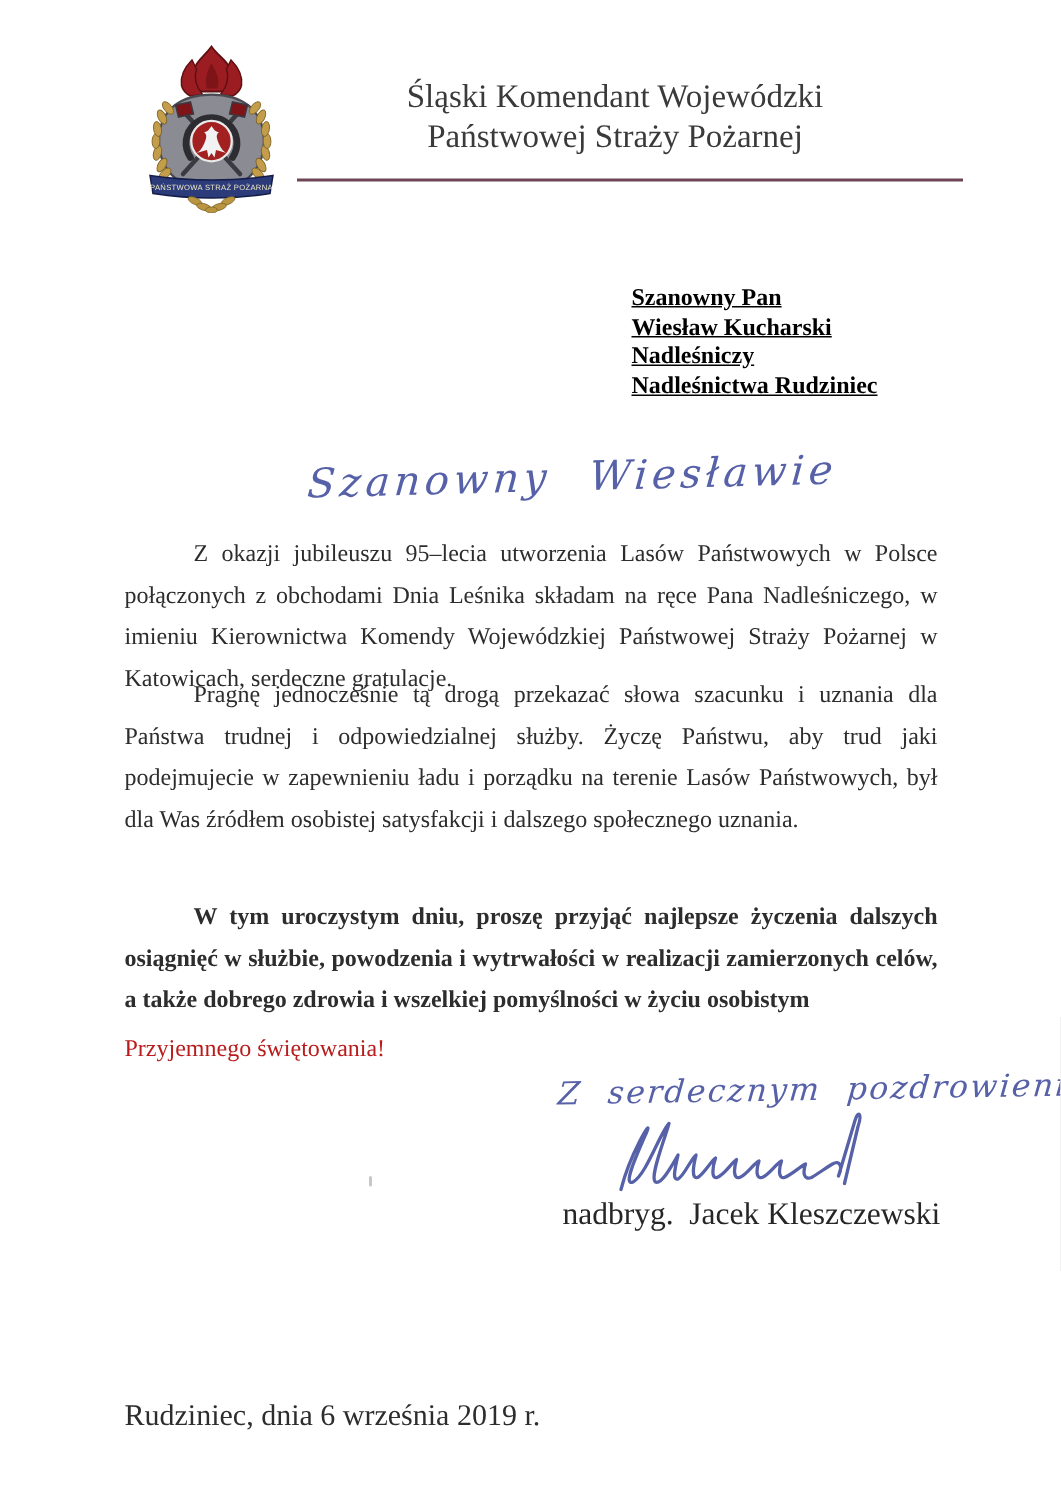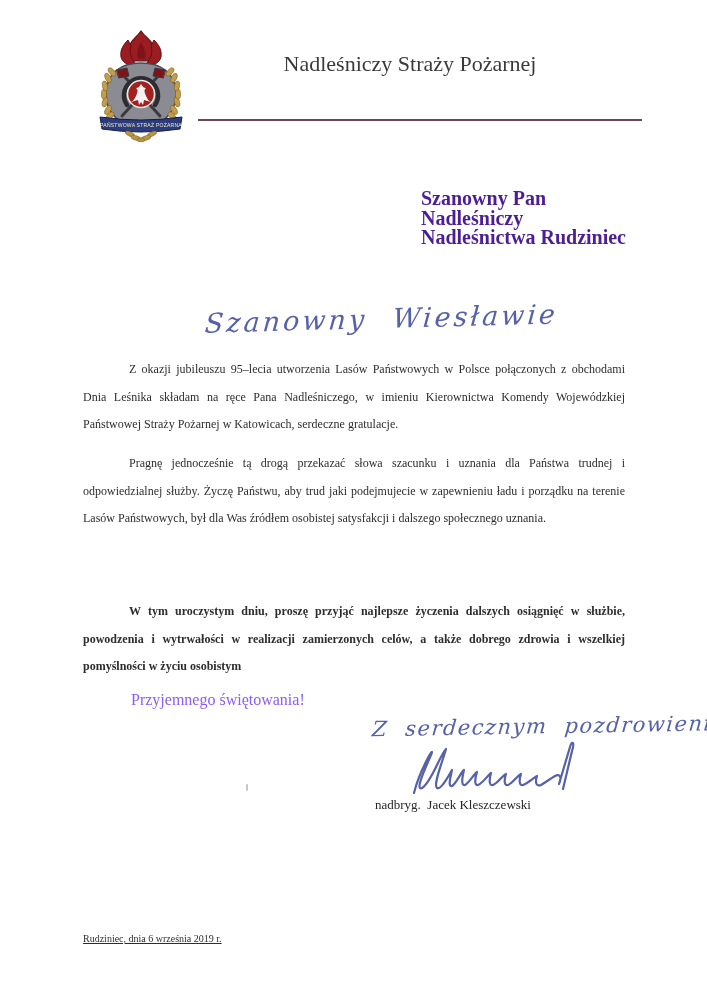--- a/index.html
+++ b/index.html
@@ -18,58 +18,58 @@
     position:absolute; left:185px; top:50px; width:450px;
     text-align:center; font-size:22px; line-height:27px; color:#3a3a3a;
   }
   .header-rule {
     position:absolute; left:198px; top:119px; width:444px; height:2px;
     border:0; margin:0;
   }
   
   .recipient {
     position:absolute; left:421px; top:189px;
-    font-weight:bold; font-size:20px; line-height:19.5px; color:#4c1d95;
+    font-weight:bold; font-size:16px; line-height:19.5px; color:#000000;text-decoration:underline;
   }
   
   .handwriting {
     font-family:"DejaVu Serif",serif; font-style:italic; color:#5661a8;
     white-space:nowrap;
   }
   .greeting {
     position:absolute; left:205px; top:303px;
     font-size:27px; letter-spacing:3px; word-spacing:14px;
     transform:rotate(-1.5deg) skewX(-6deg);
   }
   .closing {
     position:absolute; left:372px; top:714px;
     font-size:21px; letter-spacing:1.5px; word-spacing:9px;
     transform:rotate(-1deg) skewX(-6deg);
   }
   .signature-svg { position:absolute; left:398px; top:737px; width:212px; height:64px; }
   
   .para {
     position:absolute; left:83px; width:542px;
-    font-size:12px; line-height:27.5px; color:#2d2d2d;
+    font-size:16px; line-height:27.5px; color:#2d2d2d;
     text-align:justify; text-indent:46px; margin:0;
   }
   .p1 { top:356px; }
   .p2 { top:450px; }
   .p3 { top:598px;font-weight:bold; }
   .farewell {
     position:absolute; left:83px; top:691px;
-    font-size:16px; color:#8b5cf6;margin-left:48px;
+    font-size:16px; color:#b91c1c;
   }
   .printed-name {
     position:absolute; left:375px; top:797px;
-    font-size:13px; color:#262626; white-space:pre-wrap;
+    font-size:21px; color:#262626; white-space:pre-wrap;
   }
   .place-date {
     position:absolute; left:83px; top:933px;
-    font-size:10px; color:#2d2d2d;text-decoration:underline;
+    font-size:20px; color:#2d2d2d;
   }
   .scan-artifact {
     position:absolute; left:246px; top:784px; width:2px; height:7px;
     background:#b9b9b9; border-radius:1px; opacity:.8;
   }
 </style>
 </head>
 <body>
 
 <div class="page">
@@ -125,26 +125,28 @@
     <g fill="#b9953f" stroke="#7e6426" stroke-width="0.5">
       <ellipse cx="32" cy="104" rx="5" ry="2.2" transform="rotate(25 32 104)"></ellipse>
       <ellipse cx="54" cy="104" rx="5" ry="2.2" transform="rotate(-25 54 104)"></ellipse>
       <ellipse cx="38" cy="108" rx="5" ry="2.2" transform="rotate(15 38 108)"></ellipse>
       <ellipse cx="48" cy="108" rx="5" ry="2.2" transform="rotate(-15 48 108)"></ellipse>
       <ellipse cx="43" cy="110" rx="4" ry="2"></ellipse>
     </g>
   </svg>
 
   <div class="org-title">
-    <div>Nadleśniczy Straży Pożarnej</div>
+    <div>Śląski Komendant Wojewódzki</div>
+    <div>Państwowej Straży Pożarnej</div>
   </div>
   <hr class="header-rule" style="background: rgb(109, 69, 86);">
 
   <div class="recipient">
     <div>Szanowny Pan</div>
+    <div>Wiesław Kucharski</div>
     <div>Nadleśniczy</div>
     <div>Nadleśnictwa Rudziniec</div>
   </div>
 
   <div class="handwriting greeting" style="color: rgb(86, 97, 168);">Szanowny Wiesławie</div>
 
   <p class="para p1">Z okazji jubileuszu 95–lecia utworzenia Lasów Państwowych w Polsce połączonych z obchodami Dnia Leśnika składam na ręce Pana Nadleśniczego, w imieniu Kierownictwa Komendy Wojewódzkiej Państwowej Straży Pożarnej w Katowicach, serdeczne gratulacje.</p>
   <p class="para p2">Pragnę jednocześnie tą drogą przekazać słowa szacunku i uznania dla Państwa trudnej i odpowiedzialnej służby. Życzę Państwu, aby trud jaki podejmujecie w zapewnieniu ładu i porządku na terenie Lasów Państwowych, był dla Was źródłem osobistej satysfakcji i dalszego społecznego uznania.</p>
   <p class="para p3">W tym uroczystym dniu, proszę przyjąć najlepsze życzenia dalszych osiągnięć w służbie, powodzenia i wytrwałości w realizacji zamierzonych celów, a także dobrego zdrowia i wszelkiej pomyślności w życiu osobistym</p>
 

